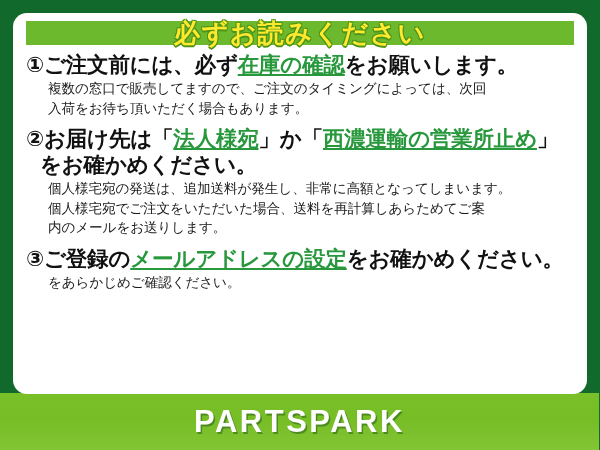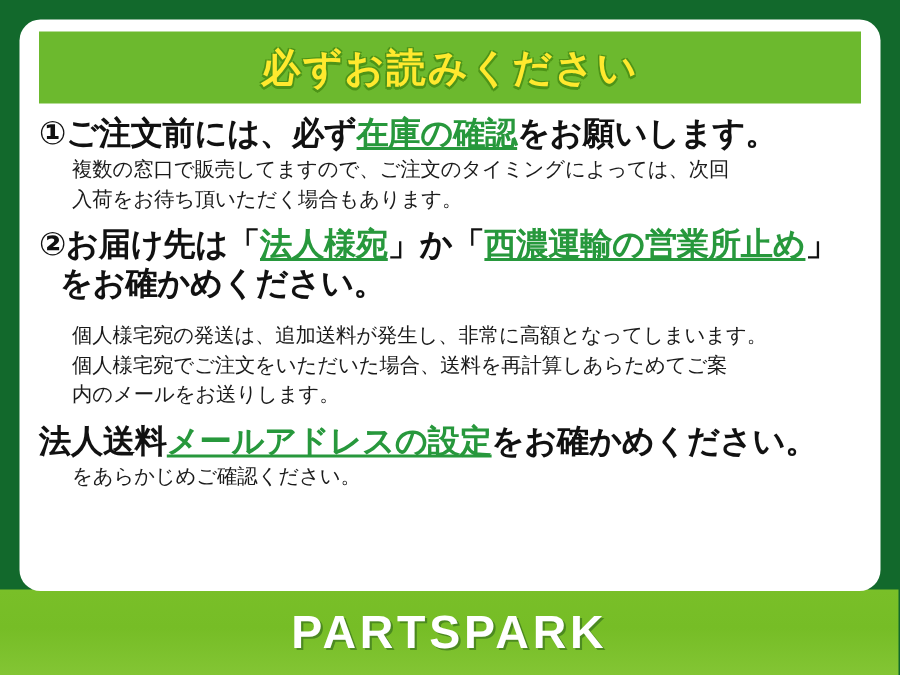--- a/index.html
+++ b/index.html
@@ -56,21 +56,21 @@
     background: #ffffff;
     border-radius: 14px;
     z-index: 2;
     box-sizing: border-box;
     padding: 0;
     overflow: hidden;
   }
 
   .title-bar {
     margin: 8px 13px 0 13px;
-    height: 48px;
+    height: 24px;
     background: #6cb92e;
     display: flex;
     align-items: center;
     justify-content: center;
   }
   .title-text {
     color: #ffe92e;
     font-size: 26px;
     font-weight: bold;
     letter-spacing: 1.5px;
@@ -115,21 +115,21 @@
   }
   .section-body div {
     white-space: nowrap;
   }
   .sec2 .section-heading .line2 {
     display: block;
     margin-left: 14px;
   }
   .sec2 { margin-top: 8px; }
   .sec3 { margin-top: 9px; }
-  .sec2 .section-body { margin-top: 12px; }
+  .sec2 .section-body { margin-top: 1px; }
 </style>
 </head>
 <body>
 
 <div class="banner">
 
   <div class="footer-bar">
     <div class="brand">PARTSPARK</div>
   </div>
 
@@ -158,21 +158,21 @@
         </div>
         <div class="section-body">
           <div>個人様宅宛の発送は、追加送料が発生し、非常に高額となってしまいます。</div>
           <div>個人様宅宛でご注文をいただいた場合、送料を再計算しあらためてご案</div>
           <div>内のメールをお送りします。</div>
         </div>
       </div>
 
       <div class="section sec3">
         <div class="section-heading">
-          <span>法人送料</span><span class="hl">メールアドレスの設定</span><span>をお確かめください。</span>
+          <span>③ご登録の</span><span class="hl">メールアドレスの設定</span><span>をお確かめください。</span>
         </div>
         <div class="section-body">
           <div>をあらかじめご確認ください。</div>
         </div>
       </div>
 
     </div>
   </div>
 </div>
 

